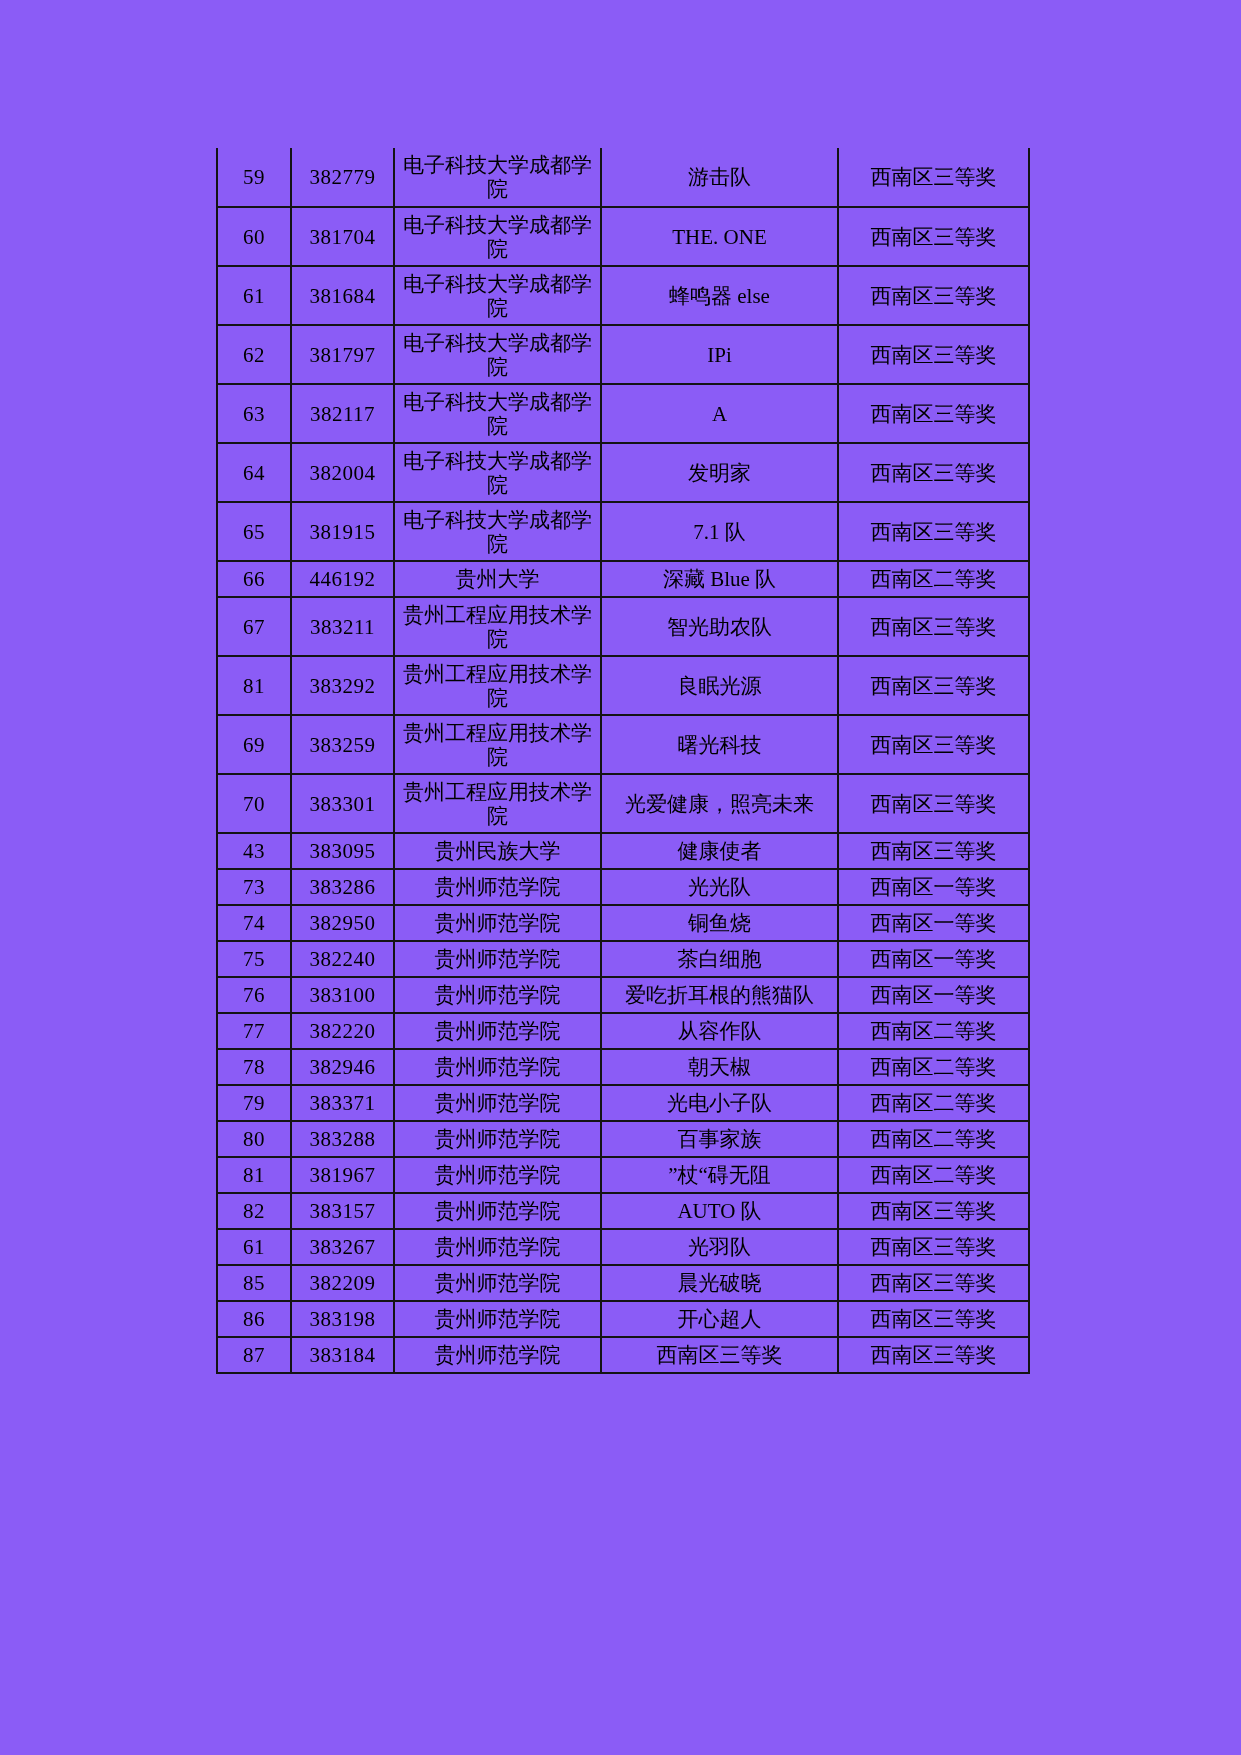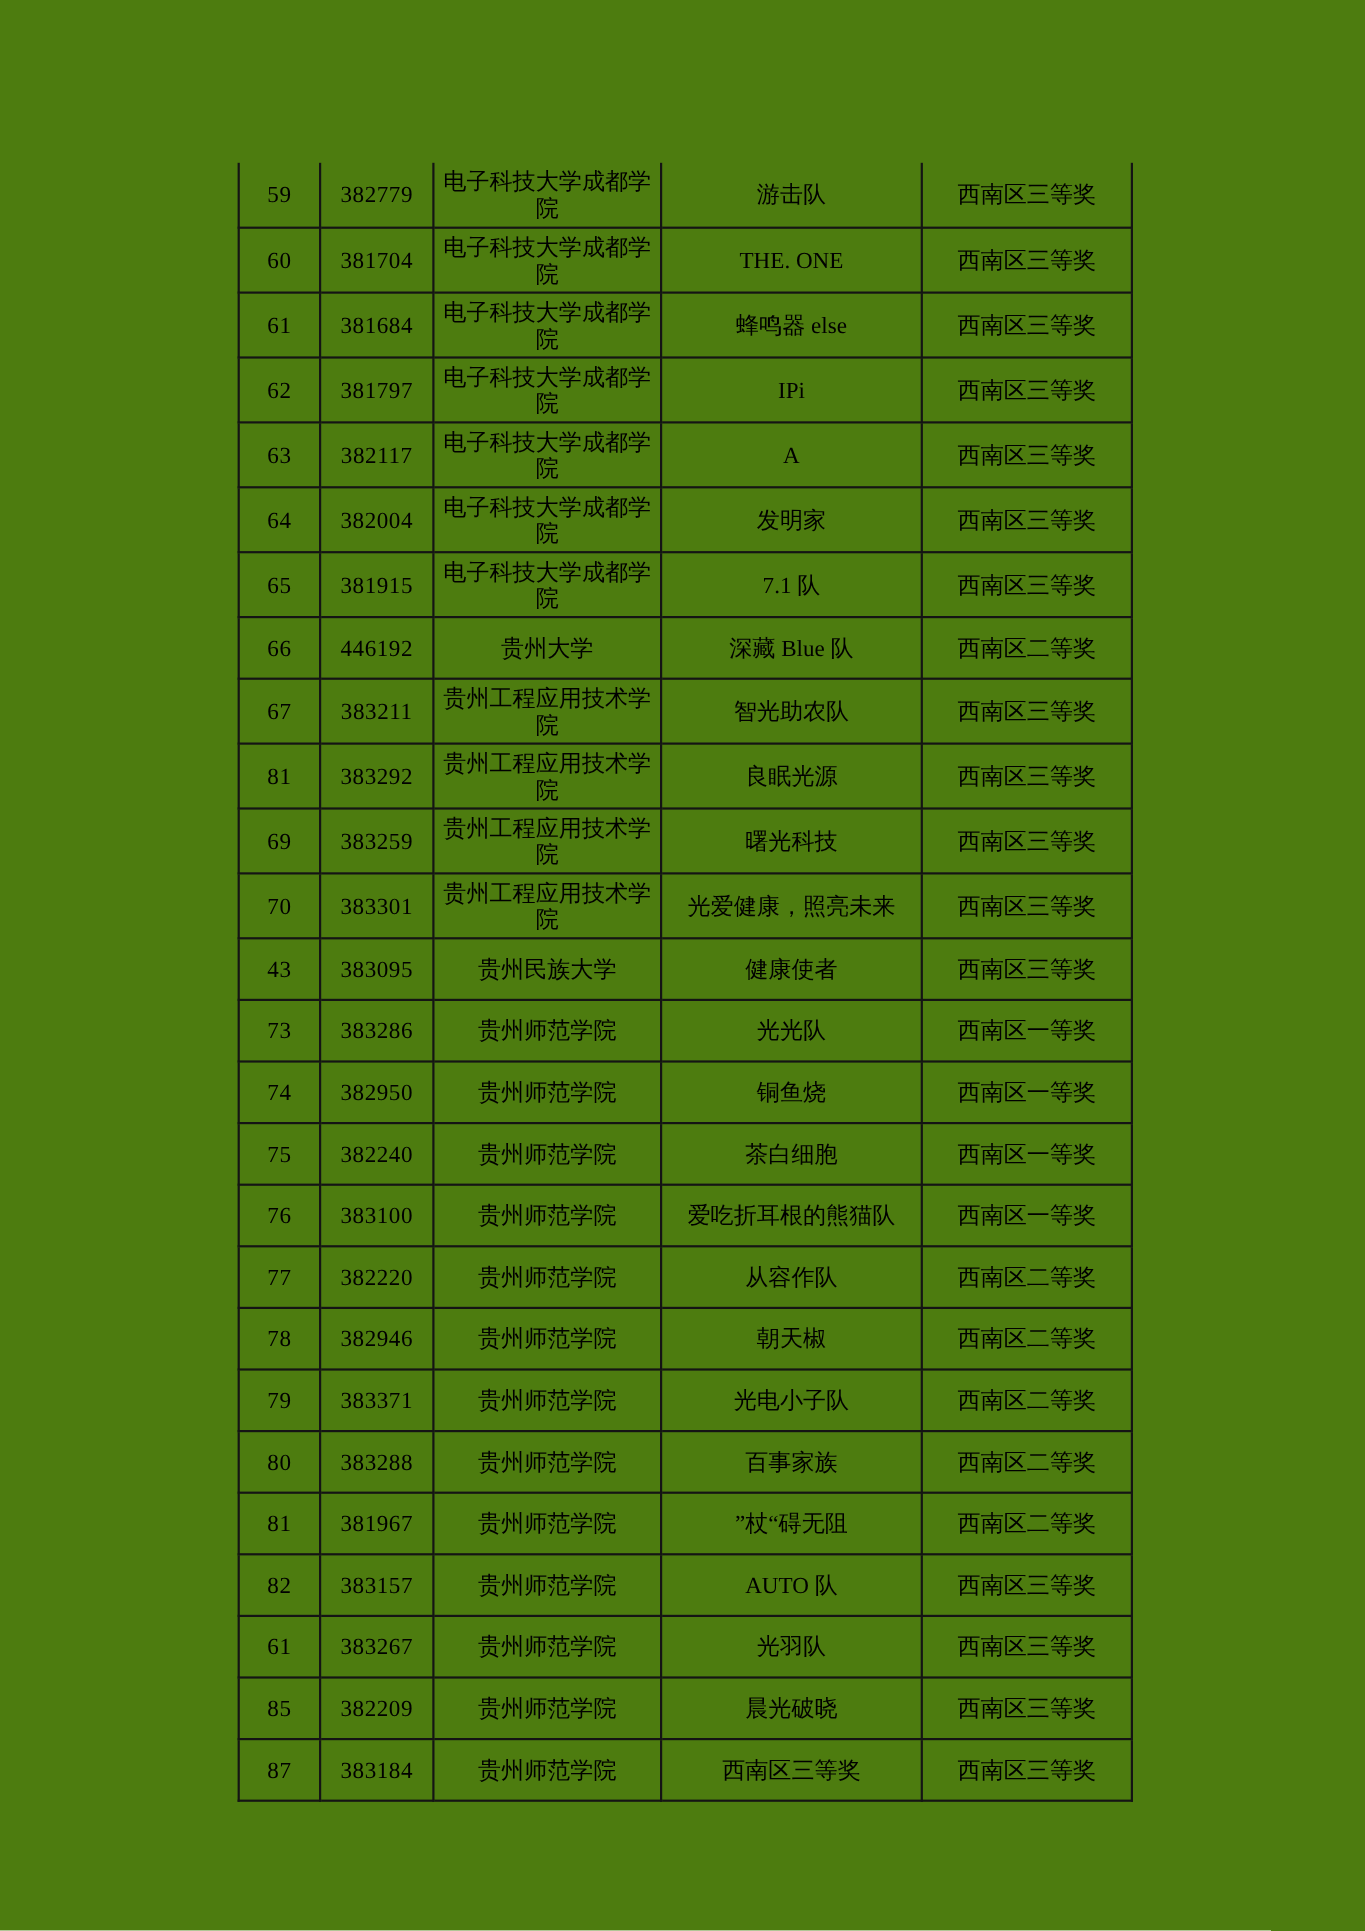--- a/index.html
+++ b/index.html
@@ -4,21 +4,21 @@
 <style>
   html, body {
     margin: 0;
     padding: 0;
     background: #ffffff;
   }
   .page {
     position: relative;
     width: 1241px;
     height: 1755px;
-    background: #4d7c0f;
+    background: #8b5cf6;
     overflow: hidden;
     font-family: "Liberation Serif", "DejaVu Serif", serif;
     color: #000000;
   }
   table.award-table {
     position: absolute;
     left: 216px;
     top: 148px;
     width: 812px;
     border-collapse: collapse;
@@ -33,21 +33,21 @@
     padding: 0 3px;
     line-height: 24px;
     overflow: hidden;
     word-break: break-word;
   }
   
   table.award-table tbody tr:first-child td {
     border-top: none;
   }
   tr.row-tall  { height: 59px; }
-  tr.row-short { height: 56px; }
+  tr.row-short { height: 36px; }
   .c-no, .c-id { letter-spacing: 0.5px; }
 </style>
 </head>
 <body>
 
 <div class="page">
   <table class="award-table">
     <colgroup>
       <col style="width:74px">
       <col style="width:103px">
@@ -225,20 +225,27 @@
           <td class="c-award">西南区三等奖</td>
         </tr>
         <tr class="row-short">
           <td class="c-no">85</td>
           <td class="c-id">382209</td>
           <td class="c-school">贵州师范学院</td>
           <td class="c-team">晨光破晓</td>
           <td class="c-award">西南区三等奖</td>
         </tr>
         <tr class="row-short">
+          <td class="c-no">86</td>
+          <td class="c-id">383198</td>
+          <td class="c-school">贵州师范学院</td>
+          <td class="c-team">开心超人</td>
+          <td class="c-award">西南区三等奖</td>
+        </tr>
+        <tr class="row-short">
           <td class="c-no">87</td>
           <td class="c-id">383184</td>
           <td class="c-school">贵州师范学院</td>
           <td class="c-team">西南区三等奖</td>
           <td class="c-award">西南区三等奖</td>
         </tr>
       </tbody>
   </table>
 </div>
 

